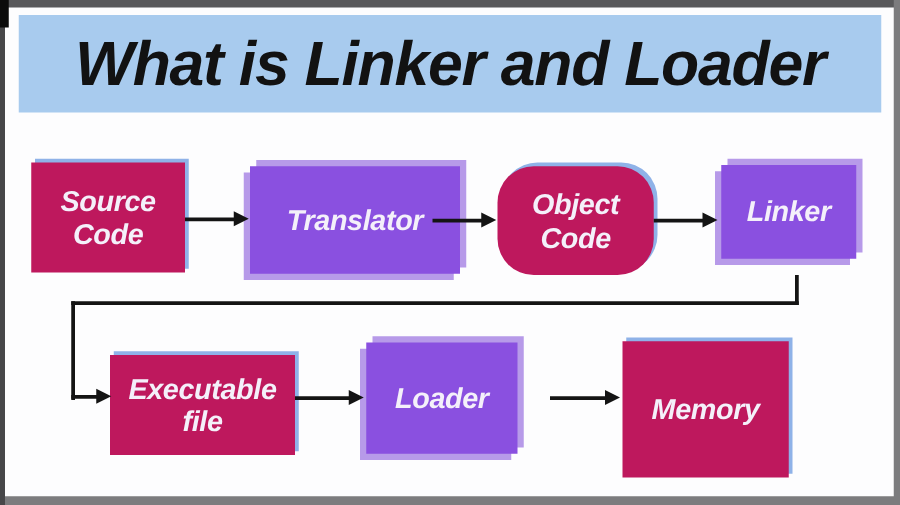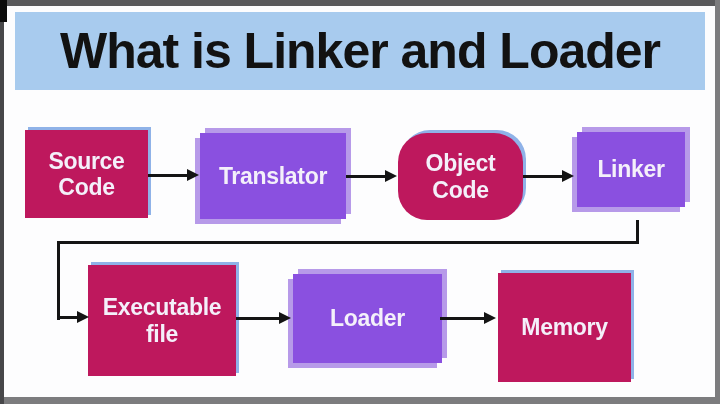--- a/index.html
+++ b/index.html
@@ -1,18 +1,18 @@
 <!DOCTYPE html>
 <html><head>
 <meta charset="utf-8">
 <style>
   html,body{margin:0;padding:0;background:#ffffff;}
   #stage{
     position:relative; width:720px; height:404px; overflow:hidden;
-    background:#fdfdfe; font-family:"Liberation Sans", sans-serif;
+    background:#fdfdfe; font-family:"Liberation Sans", sans-serif;font-style:italic;
   }
   
   .frame-top   {position:absolute;left:0;top:0;width:720px;height:6px;background:#59595b;}
   .frame-bottom{position:absolute;left:0;top:397px;width:720px;height:7px;background:#7c7c7e;}
   .frame-left  {position:absolute;left:0;top:0;width:4px;height:404px;background:#474749;}
   .frame-right {position:absolute;left:715px;top:0;width:5px;height:404px;background:#7c7c7e;}
   .frame-corner{position:absolute;left:0;top:0;width:7px;height:22px;background:#0b0b0b;}
 
   
   .banner{
@@ -28,25 +28,25 @@
   .node{
     position:absolute; display:flex; align-items:center; justify-content:center;
     text-align:center; color:#f4f0fa; font-weight:bold; font-size:23px;
     line-height:1.15; letter-spacing:-0.3px; padding:2px;
     box-sizing:border-box;
   }
   .node.blue  {background:#be185d; box-shadow:3px -3px 0 0 #8fb2e8;}
   .node.purple{background:#8a50e0; box-shadow:5px -5px 0 0 #b79ae9, -5px 5px 0 0 #b79ae9;}
 
   #node-source-code    {left:25px;  top:130px; width:123px; height:88px;}
-  #node-translator     {left:200px; top:133px; width:146px; height:86px;}
+  #node-translator     {left:200px; top:133px; width:168px; height:86px;}
   #node-object-code    {left:398px; top:133px; width:125px; height:87px;border-radius:29px;}
   #node-linker         {left:577px; top:132px; width:108px; height:75px;}
-  #node-executable-file{left:88px;  top:265px; width:148px; height:111px;}
-  #node-loader         {left:293px; top:274px; width:149px; height:89px;}
+  #node-executable-file{left:88px;  top:284px; width:148px; height:80px;}
+  #node-loader         {left:293px; top:274px; width:121px; height:89px;}
   #node-memory         {left:498px; top:273px; width:133px; height:109px;}
 
   
   .seg{position:absolute; background:#141414;}
   .tri-right{
     position:absolute; width:0; height:0;
     border-top:6px solid transparent; border-bottom:6px solid transparent;
     border-left:12px solid #141414;
   }
   

